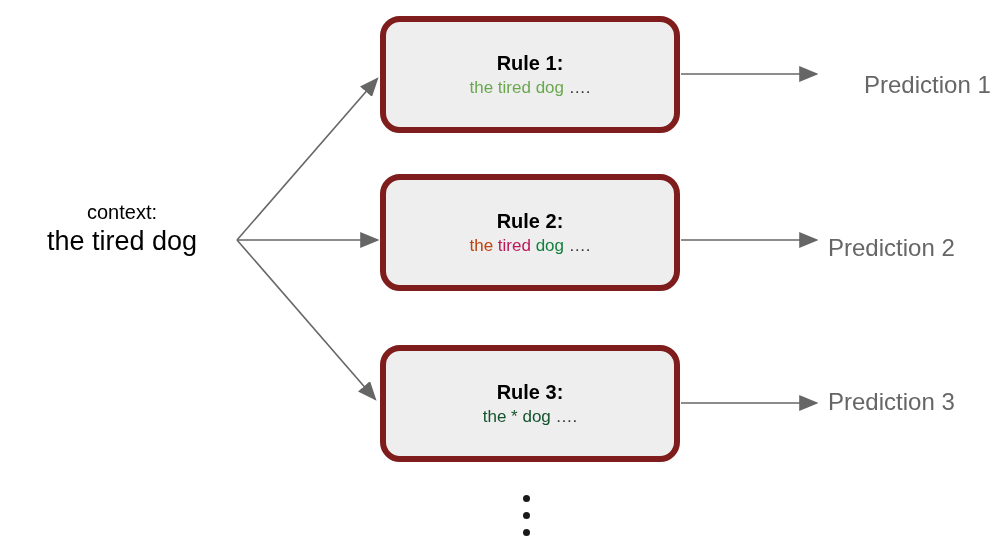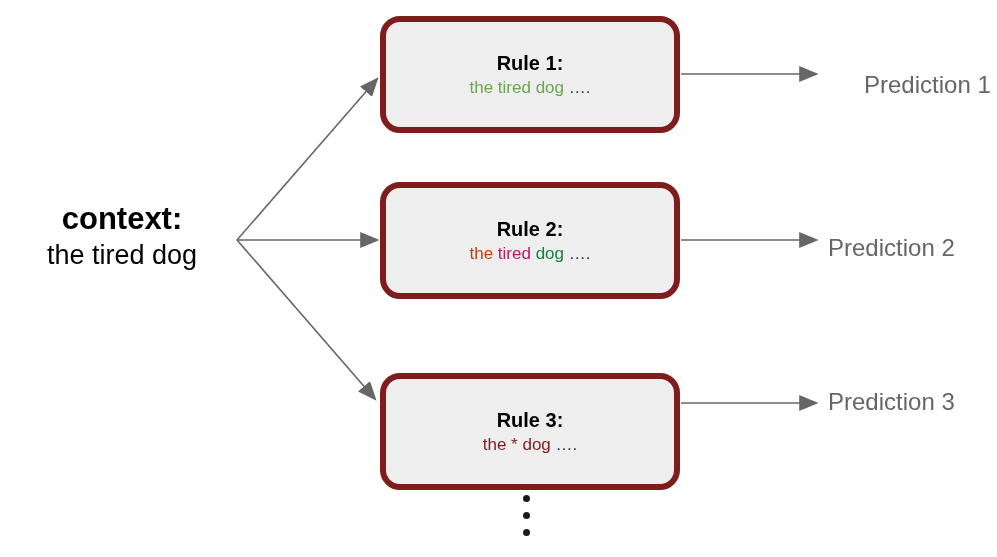--- a/index.html
+++ b/index.html
@@ -25,22 +25,22 @@
   }
   .context-node {
     position: absolute;
     left: 16px;
     top: 200px;
     width: 212px;
     text-align: center;
     color: #000000;
   }
   .context-title {
-    font-size: 31px;
-    font-weight: bold;
+    font-size: 20px;
+    font-weight: normal;
     line-height: 1.25;
   }
   .context-text {
     font-size: 27px;
     line-height: 1.25;
   }
   .rule-box {
     position: absolute;
     left: 380px;
     width: 300px;
@@ -50,22 +50,22 @@
     border: 6px solid #7f1d1d;
     border-radius: 20px;
     display: flex;
     flex-direction: column;
     align-items: center;
     justify-content: center;
     gap: 3px;
     text-align: center;
   }
   .rule-box.r1 { top: 16px; }
-  .rule-box.r2 { top: 182px; }
-  .rule-box.r3 { top: 345px; margin-top: 28px; }
+  .rule-box.r2 { top: 174px; }
+  .rule-box.r3 { top: 345px; }
   .rule-title {
     font-size: 20px;
     font-weight: bold;
     color: #000000;
     line-height: 1.2;
   }
   .rule-pattern {
     font-size: 17px;
     line-height: 1.2;
     white-space: pre;
@@ -128,21 +128,21 @@
     <div class="rule-pattern"><span style="color: rgb(106, 168, 79);">the tired dog</span><span style="color: rgb(51, 51, 51);"> ….</span></div>
   </div>
 
   <div class="rule-box r2">
     <div class="rule-title">Rule 2:</div>
     <div class="rule-pattern"><span style="color: #c2410c;">the </span><span style="color: #be185d;">tired</span><span style="color: #15803d;"> dog</span><span style="color: rgb(51, 51, 51);"> ….</span></div>
   </div>
 
   <div class="rule-box r3">
     <div class="rule-title">Rule 3:</div>
-    <div class="rule-pattern"><span style="color: #7f1d1d;">the * dog</span><span style="color: rgb(51, 51, 51);"> ….</span></div>
+    <div class="rule-pattern"><span style="color: #14532d;">the * dog</span><span style="color: rgb(51, 51, 51);"> ….</span></div>
   </div>
 
   <div class="prediction p1">Prediction 1</div>
   <div class="prediction p2">Prediction 2</div>
   <div class="prediction p3">Prediction 3</div>
 
   <div class="vertical-ellipsis">
     <span class="dot"></span>
     <span class="dot"></span>
     <span class="dot"></span>

